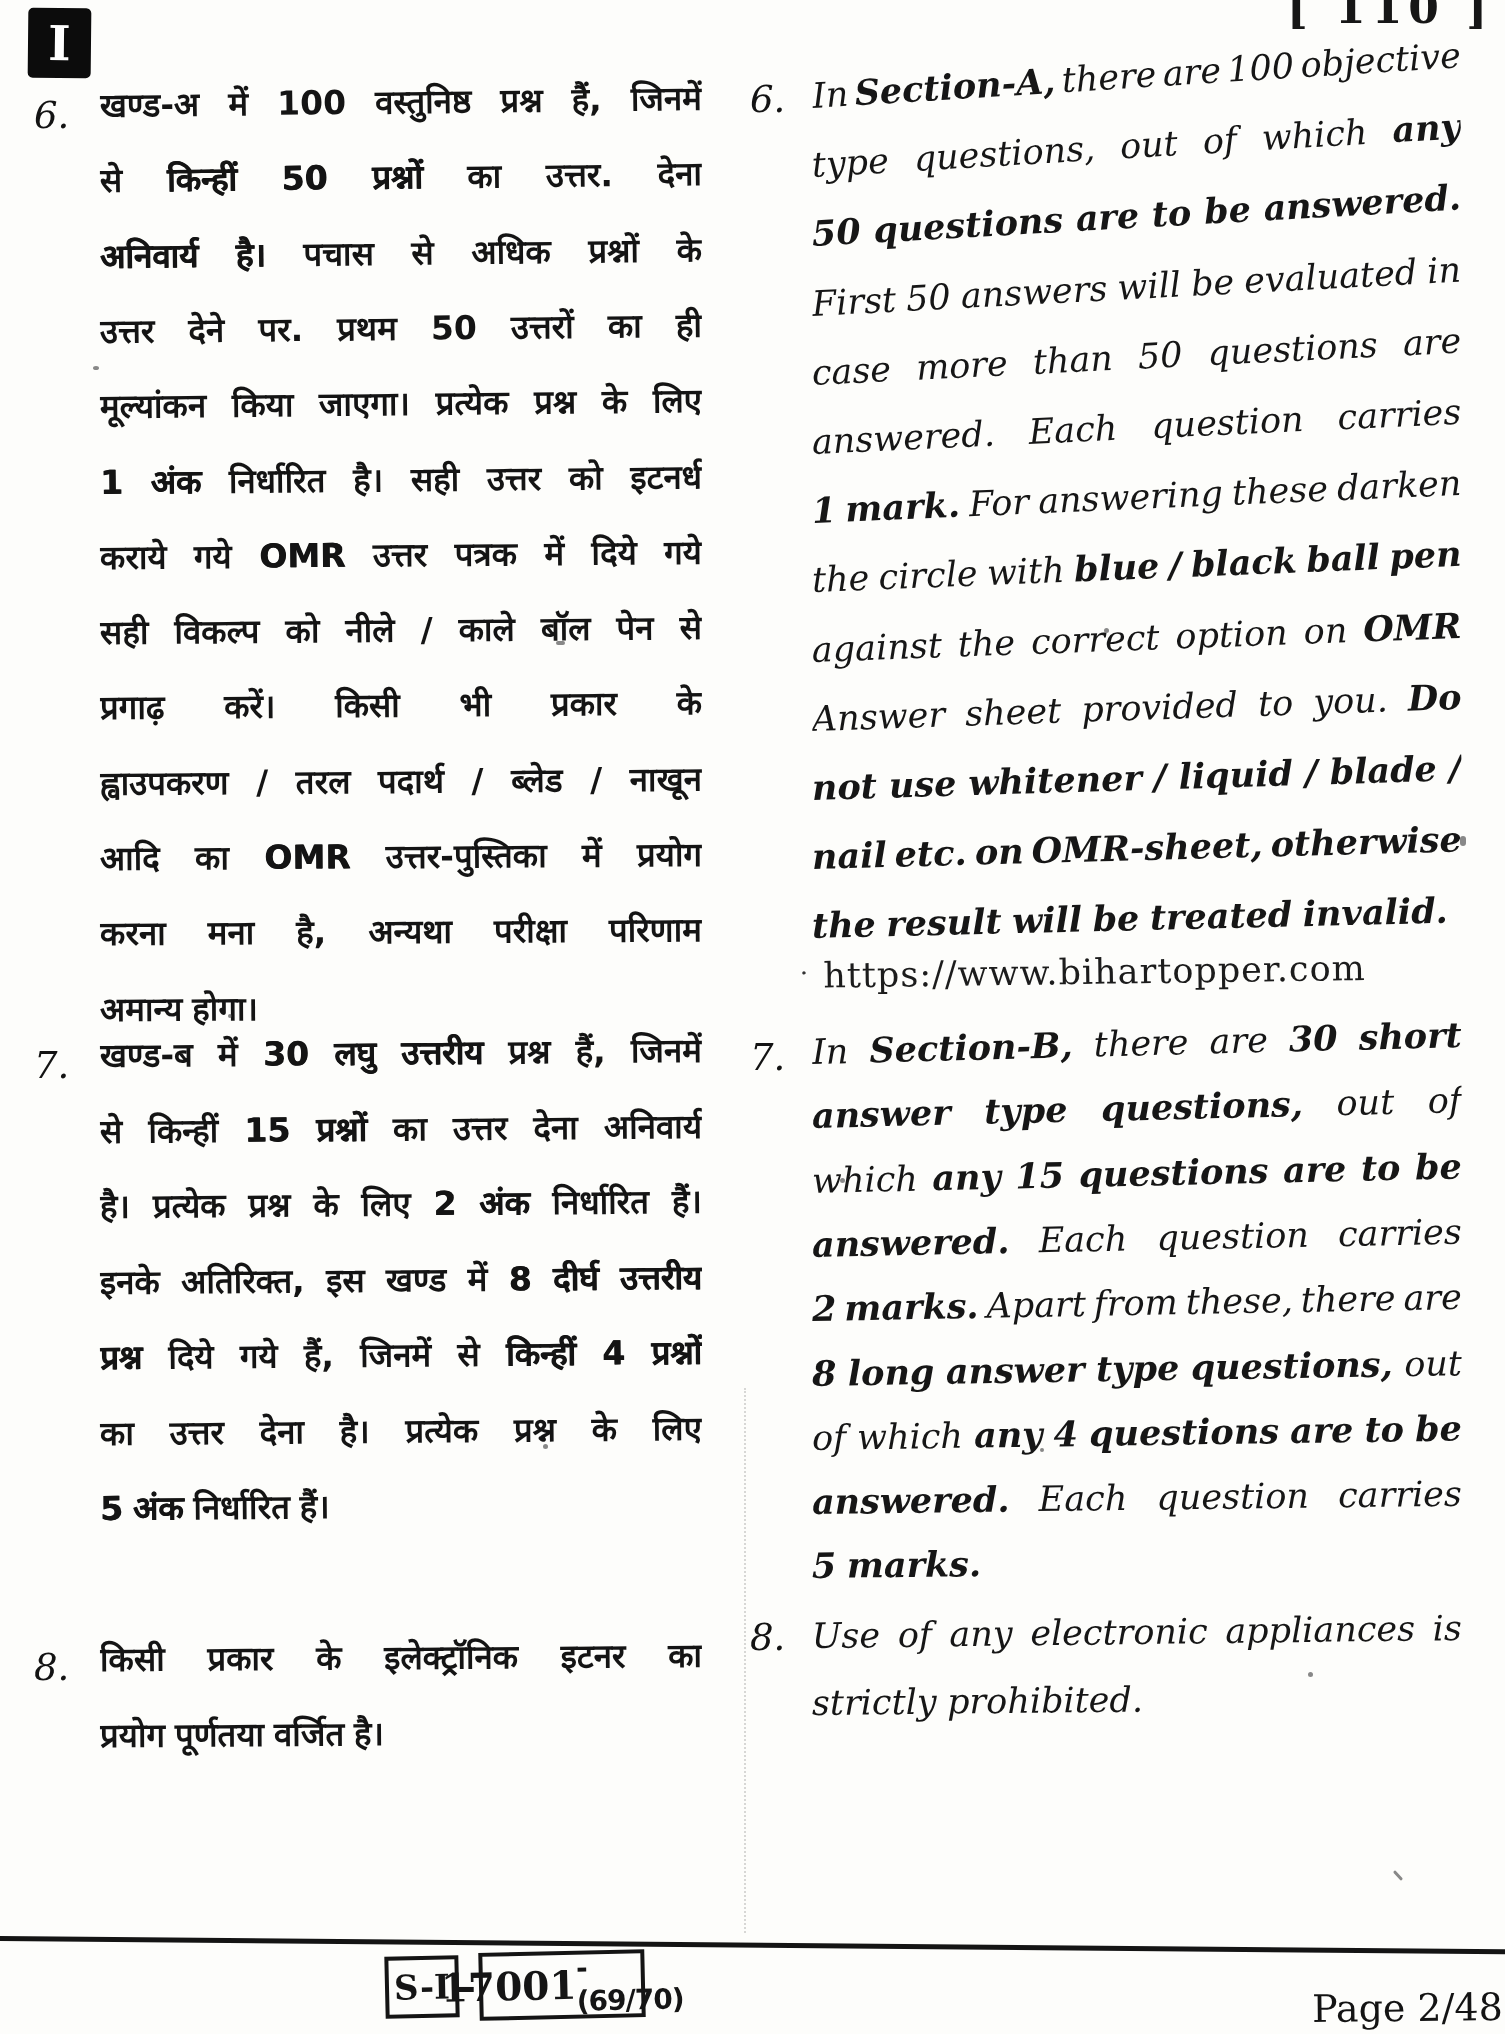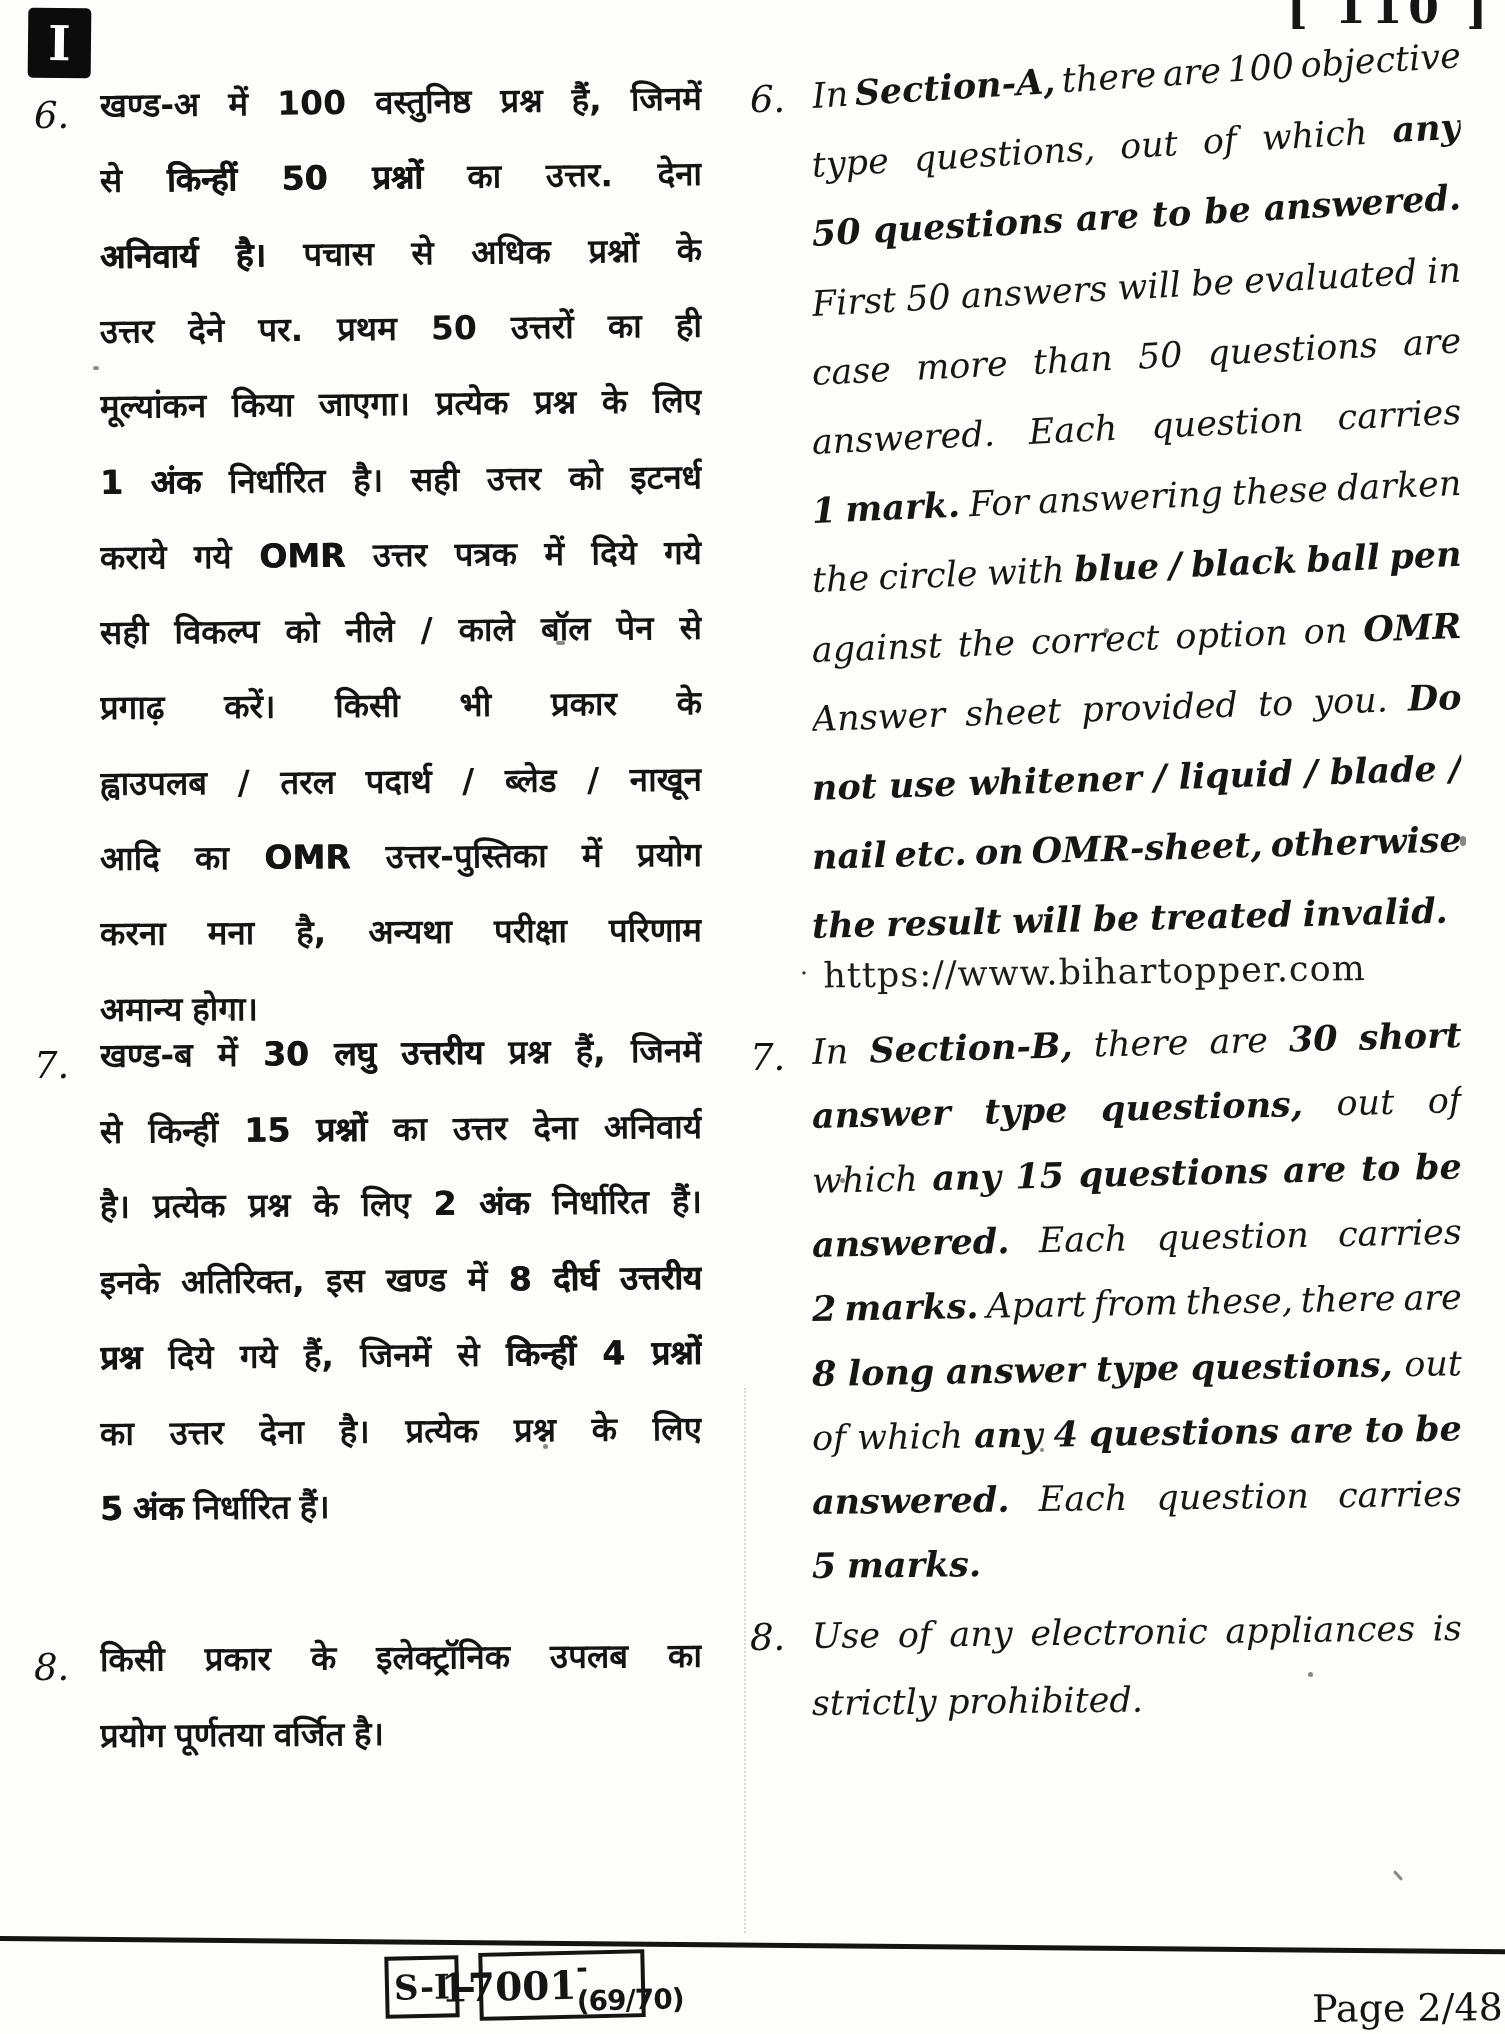--- a/index.html
+++ b/index.html
@@ -181,21 +181,21 @@
       </div>
       <div class="line hindi just" style="left: 100px; top: 684.4px; width: 602px; transform: rotate(-0.46deg);">
         <span>प्रगाढ़</span>
         <span>करें।</span>
         <span>किसी</span>
         <span>भी</span>
         <span>प्रकार</span>
         <span>के</span>
       </div>
       <div class="line hindi just" style="left: 100px; top: 759.7px; width: 602px; transform: rotate(-0.43deg);">
-        <span>ह्वाउपलब</span>
+        <span>ह्वाउपकरण</span>
         <span>/</span>
         <span>तरल</span>
         <span>पदार्थ</span>
         <span>/</span>
         <span>ब्लेड</span>
         <span>/</span>
         <span>नाखून</span>
       </div>
       <div class="line hindi just" style="left: 100px; top: 835px; width: 602px; transform: rotate(-0.4deg);">
         <span>आदि</span>
@@ -285,21 +285,21 @@
         <span class="b">अंक</span>
         <span>निर्धारित</span>
         <span>हैं।</span>
       </div>
       <div class="num" style="left: 34px; top: 1646px;">8.</div>
       <div class="line hindi just" style="left: 100px; top: 1636px; width: 602px; transform: rotate(-0.4deg);">
         <span>किसी</span>
         <span>प्रकार</span>
         <span>के</span>
         <span>इलेक्ट्रॉनिक</span>
-        <span>उपलब</span>
+        <span>इटनर</span>
         <span>का</span>
       </div>
       <div class="line hindi end" style="left: 100px; top: 1712px; width: 602px; transform: rotate(-0.4deg);">
         <span>प्रयोग</span>
         <span>पूर्णतया</span>
         <span>वर्जित</span>
         <span>है।</span>
       </div>
     </div>
   <div>

